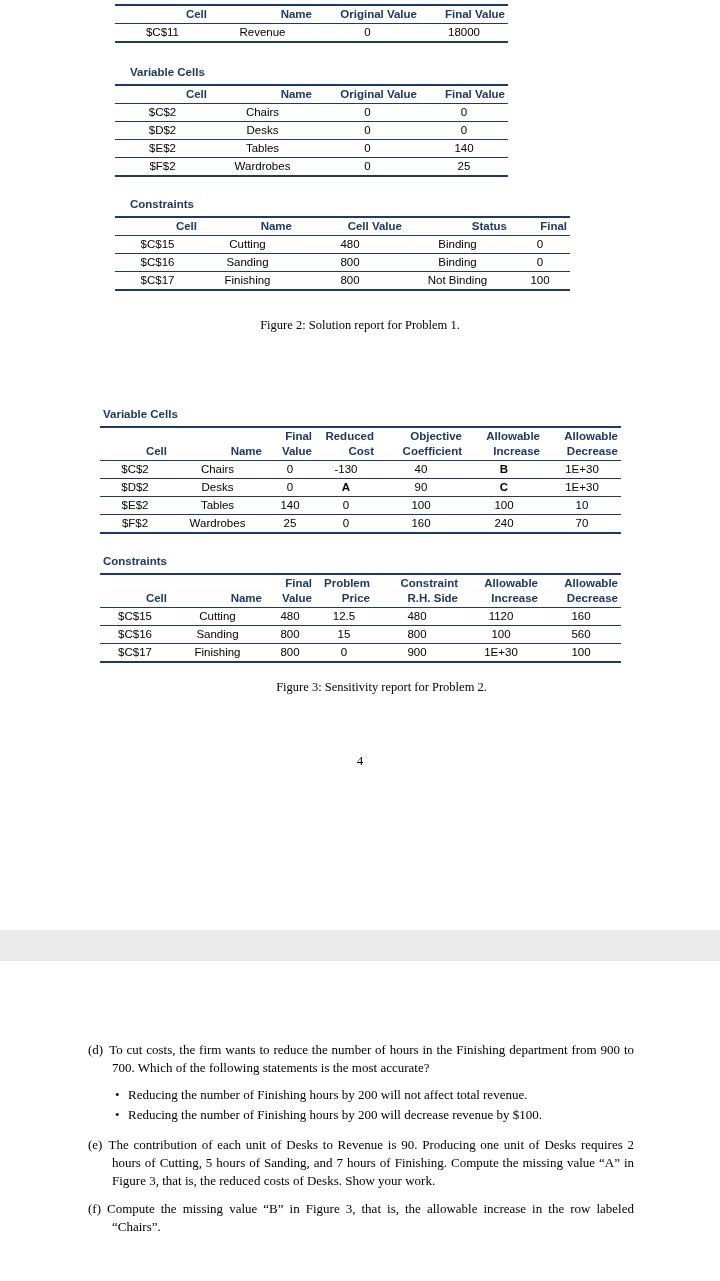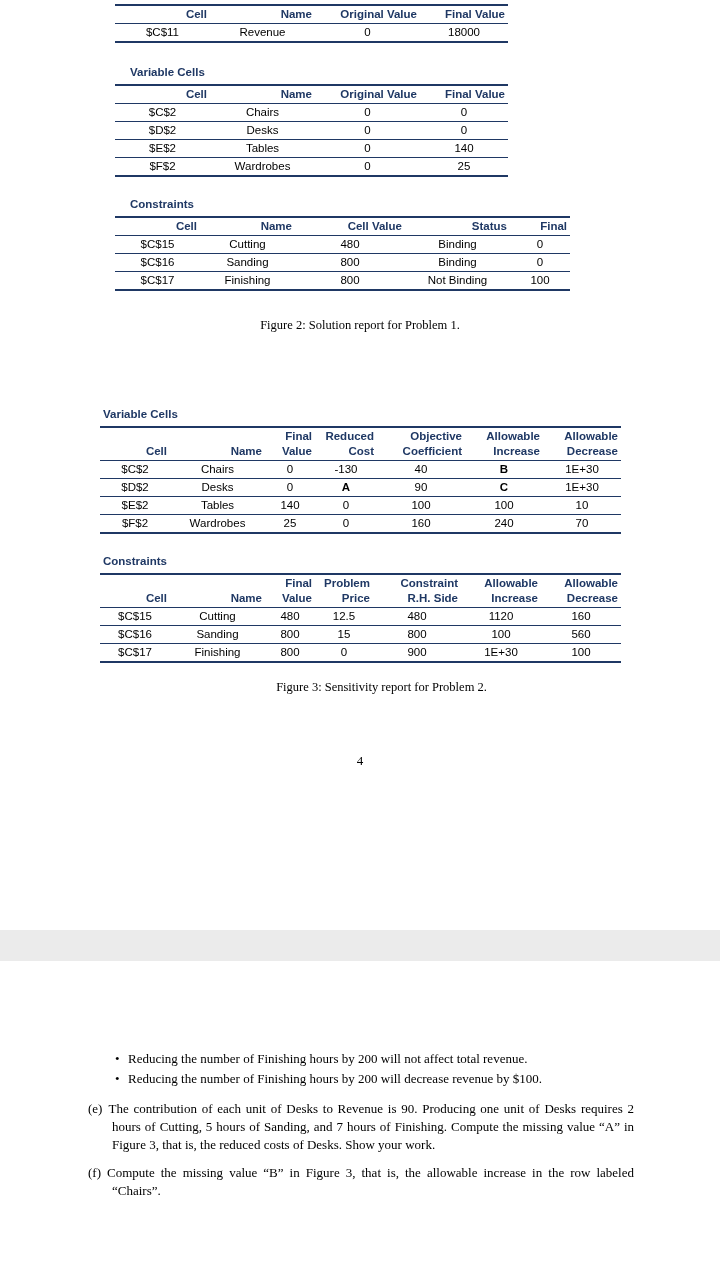--- a/index.html
+++ b/index.html
@@ -318,20 +318,23 @@
     </tbody>
   </table>
 
   <div class="caption caption2">Figure 3: Sensitivity report for Problem 2.</div>
 
   <div class="pageno">4</div>
 
   <div class="band band-sep"></div>
 
   <div class="questions">
+    <div class="qpara">
+      <span class="qlabel">(d)</span><span>To cut costs, the firm wants to reduce the number of hours in the Finishing department from 900 to 700. Which of the following statements is the most accurate?</span>
+    </div>
     <ul class="options">
       <li>
         <span class="bullet"></span><span>Reducing the number of Finishing hours by 200 will not affect total revenue.</span>
       </li>
       <li>
         <span class="bullet"></span><span>Reducing the number of Finishing hours by 200 will decrease revenue by $100.</span>
       </li>
     </ul>
     <div class="qpara qe">
       <span class="qlabel">(e)</span><span>The contribution of each unit of Desks to Revenue is 90. Producing one unit of Desks requires 2 hours of Cutting, 5 hours of Sanding, and 7 hours of Finishing. Compute the missing value “A” in Figure 3, that is, the reduced costs of Desks. Show your work.</span>

